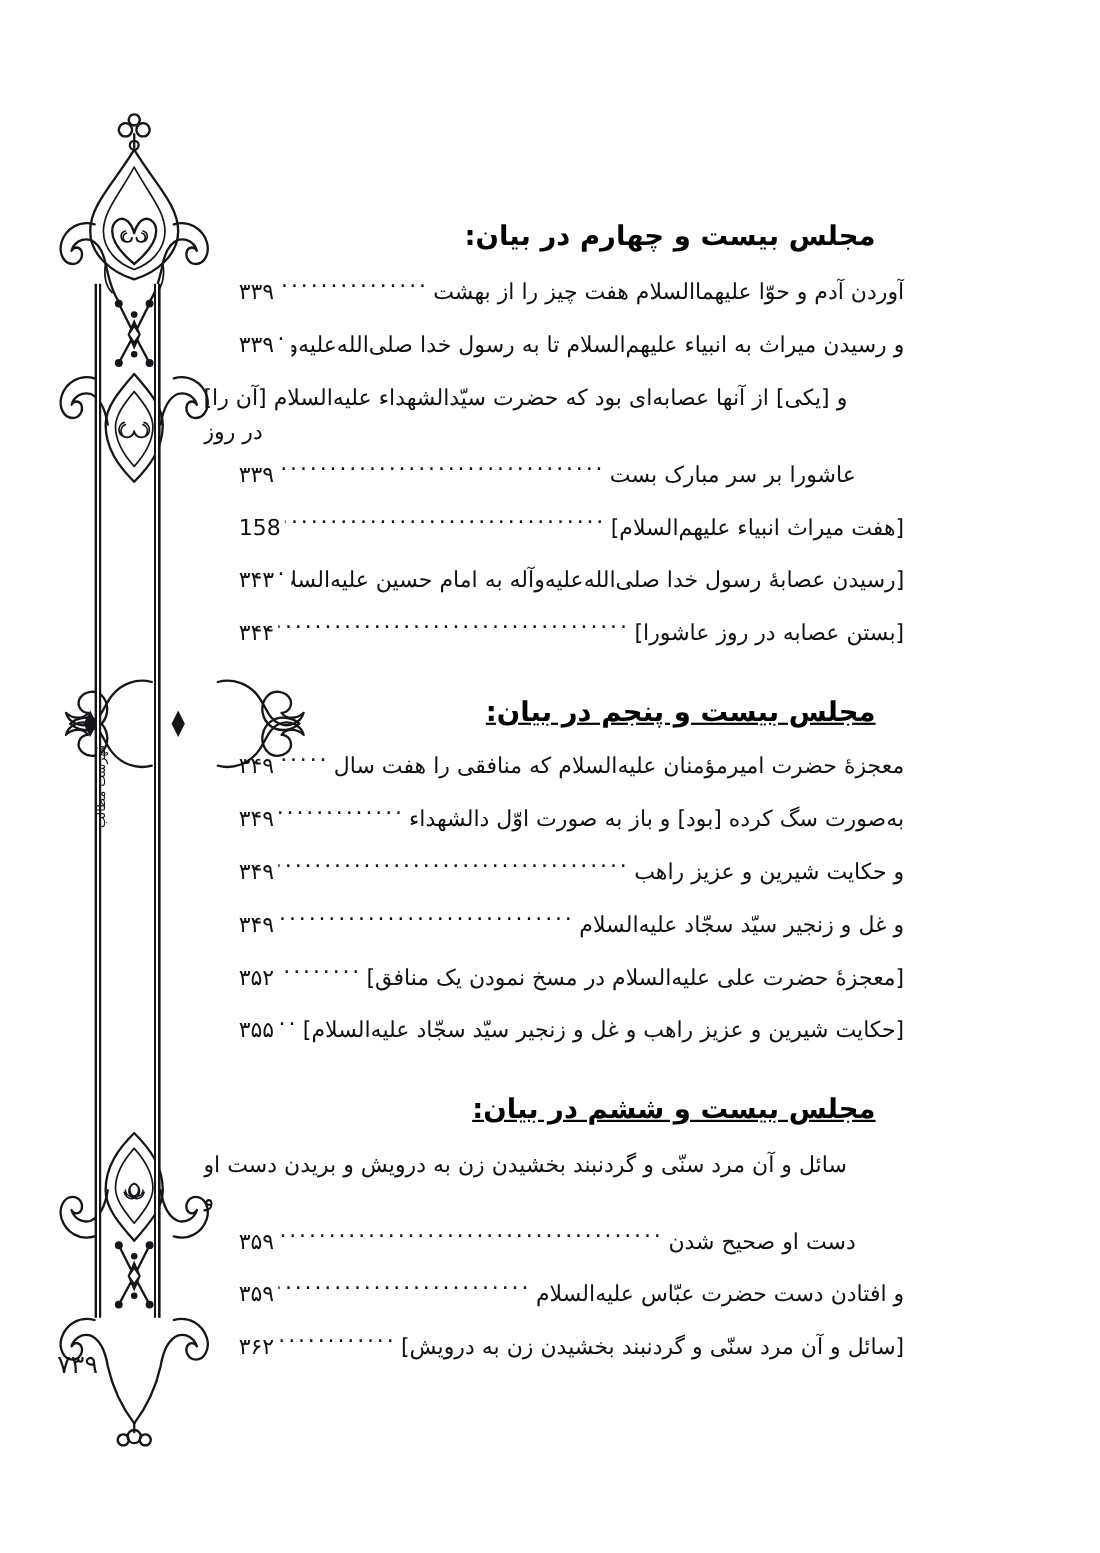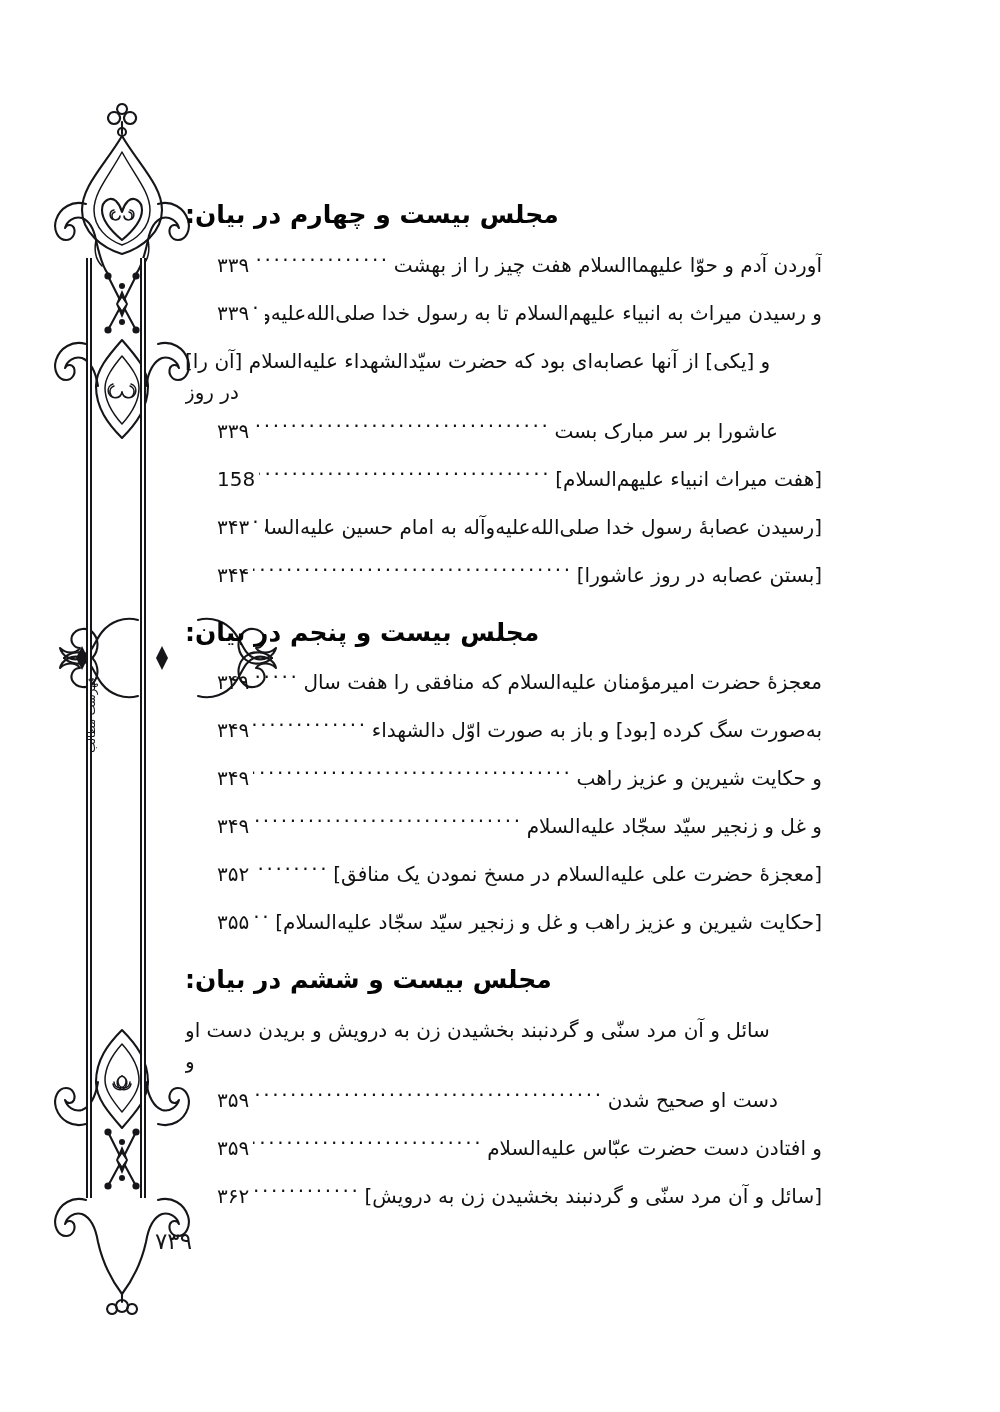--- a/index.html
+++ b/index.html
@@ -87,49 +87,50 @@
     direction: rtl;
     font-family: "DejaVu Sans", "Liberation Sans", sans-serif;
   }
 
   
   .folio {
     position: absolute;
     left: 52px;
     width: 140px;
     top: 1228px;
-    text-align: right;
+    text-align: left;
     font-size: 23px;
     color: #16161a;
     direction: rtl;
     letter-spacing: 1px;
   }
 
   
   .content {
     position: absolute;
     right: 178px;
     left: 185px;
     top: 196px;
     direction: rtl;
     text-align: right;
   }
 
   .toc-heading {
     font-size: 25px;
     font-weight: 700;
-    text-align: left;
+    text-align: right;
     margin: 0 0 8px 0;
     padding-right: 26px;
     line-height: 1.5;
     color: #050505;
     letter-spacing: 0px;
   }
   .toc-heading.gap {
-    margin-top: 14px;
+    margin-top: 28px;
+    text-decoration: underline;
   }
 
   .toc-entry {
     display: flex;
     align-items: baseline;
     direction: rtl;
     font-size: 20px;
     line-height: 1.55;
     margin: 0;
     padding: 8px 0 9px 0;

